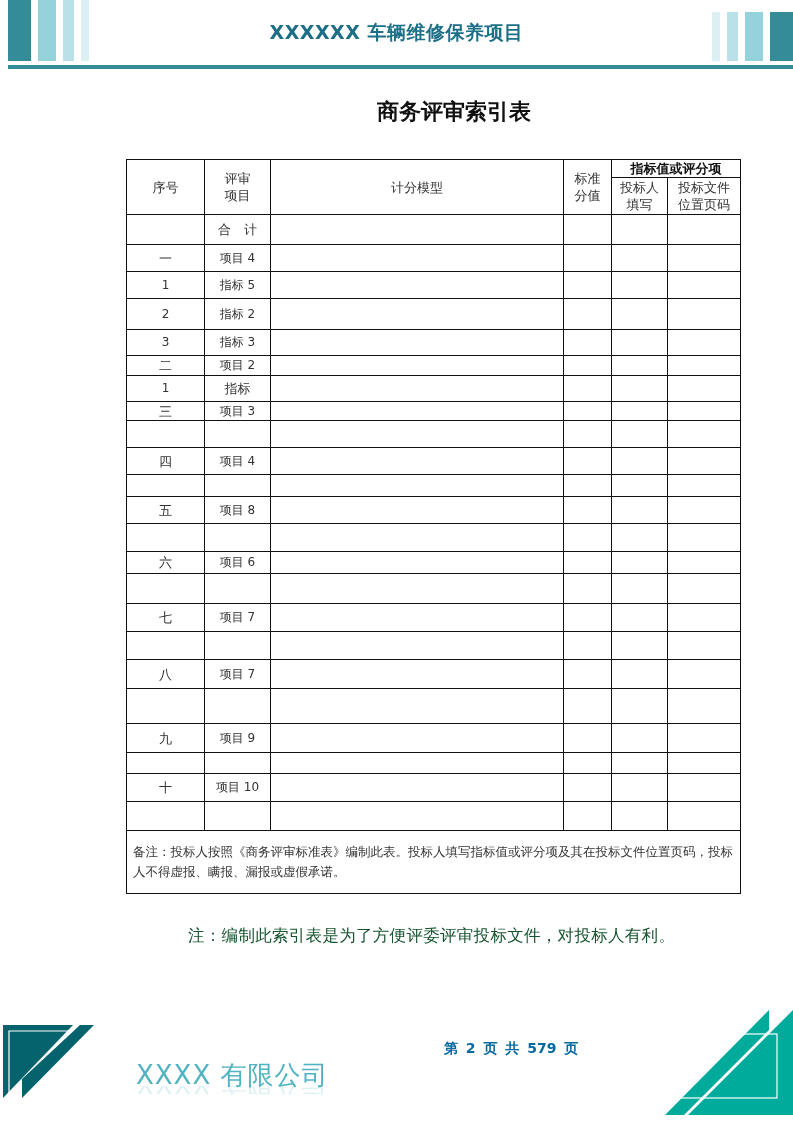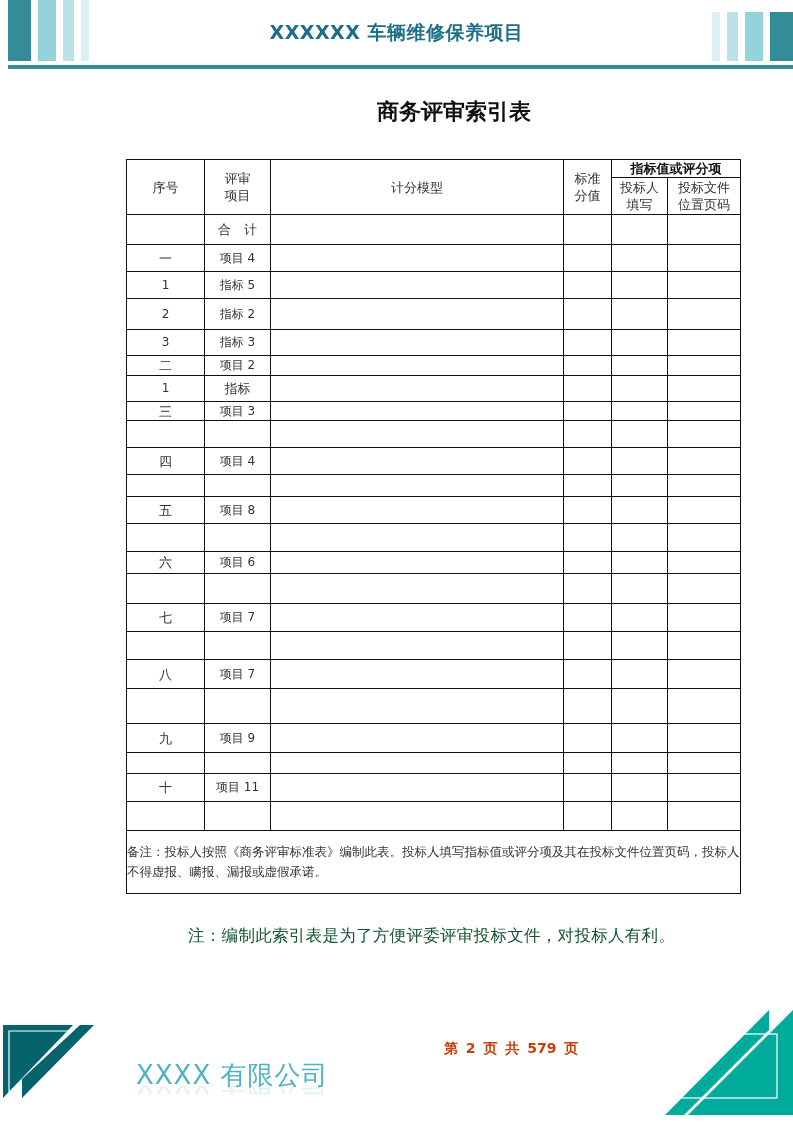--- a/index.html
+++ b/index.html
@@ -19,26 +19,26 @@
 
   .doc-title { position: absolute; left: 0; width: 908px; top: 97px; text-align: center;
     font-family: "DejaVu Sans", "Liberation Sans", sans-serif; font-weight: bold; font-size: 22px; color: #111; }
 
   
   table.idx { position: absolute; left: 126px; top: 159px; border-collapse: collapse;
     table-layout: fixed; width: 614px; font-size: 13px; color: #333; }
   table.idx td { border: 1.5px solid #111; padding: 0; text-align: center; vertical-align: middle; line-height: 17px; }
   .sub-head { font-weight: bold; font-family: "DejaVu Sans", "Liberation Sans", sans-serif; font-size: 13px; color: #111; }
   .num { font-family: "DejaVu Sans", "Liberation Sans", sans-serif; font-size: 12px; }
-  .note-cell { text-align: left !important; padding: 8px 0 !important; font-size: 12.5px; line-height: 20px !important; }
+  .note-cell { text-align: left !important; padding: 8px 6px !important; font-size: 12.5px; line-height: 20px !important; }
 
   .red-note { position: absolute; left: 188px; top: 925px; font-size: 16.5px; color: #14532d; letter-spacing: 0.3px; }
 
   .page-num { position: absolute; left: 444px; top: 1040px; font-family: "DejaVu Sans", "Liberation Sans", sans-serif;
-    font-weight: bold; font-size: 14px; color: #c2410c; word-spacing: 3px; }
+    font-weight: bold; font-size: 14px; color: #0369a1; word-spacing: 3px; }
 
   .company { position: absolute; left: 136px; top: 1058px; font-family: "DejaVu Sans", "Liberation Sans", sans-serif;
     font-size: 26px; color: #4FB3C2; letter-spacing: 1px; }
   .company-reflect { position: absolute; left: 136px; top: 1086px; font-family: "DejaVu Sans", "Liberation Sans", sans-serif;
     font-size: 26px; color: #4FB3C2; letter-spacing: 1px; transform: scaleY(-1); opacity: 0.18; height: 14px; overflow: hidden; }
 
   svg.deco { position: absolute; }
 </style>
 </head>
 <body>
@@ -247,21 +247,21 @@
   <tr style="height:21px">
     <td></td>
     <td></td>
     <td></td>
     <td></td>
     <td></td>
     <td></td>
   </tr>
   <tr style="height:28px">
     <td>十</td>
-    <td class="num">项目 11</td>
+    <td class="num">项目 10</td>
     <td></td>
     <td></td>
     <td></td>
     <td></td>
   </tr>
   <tr style="height:29px">
     <td></td>
     <td></td>
     <td></td>
     <td></td>

